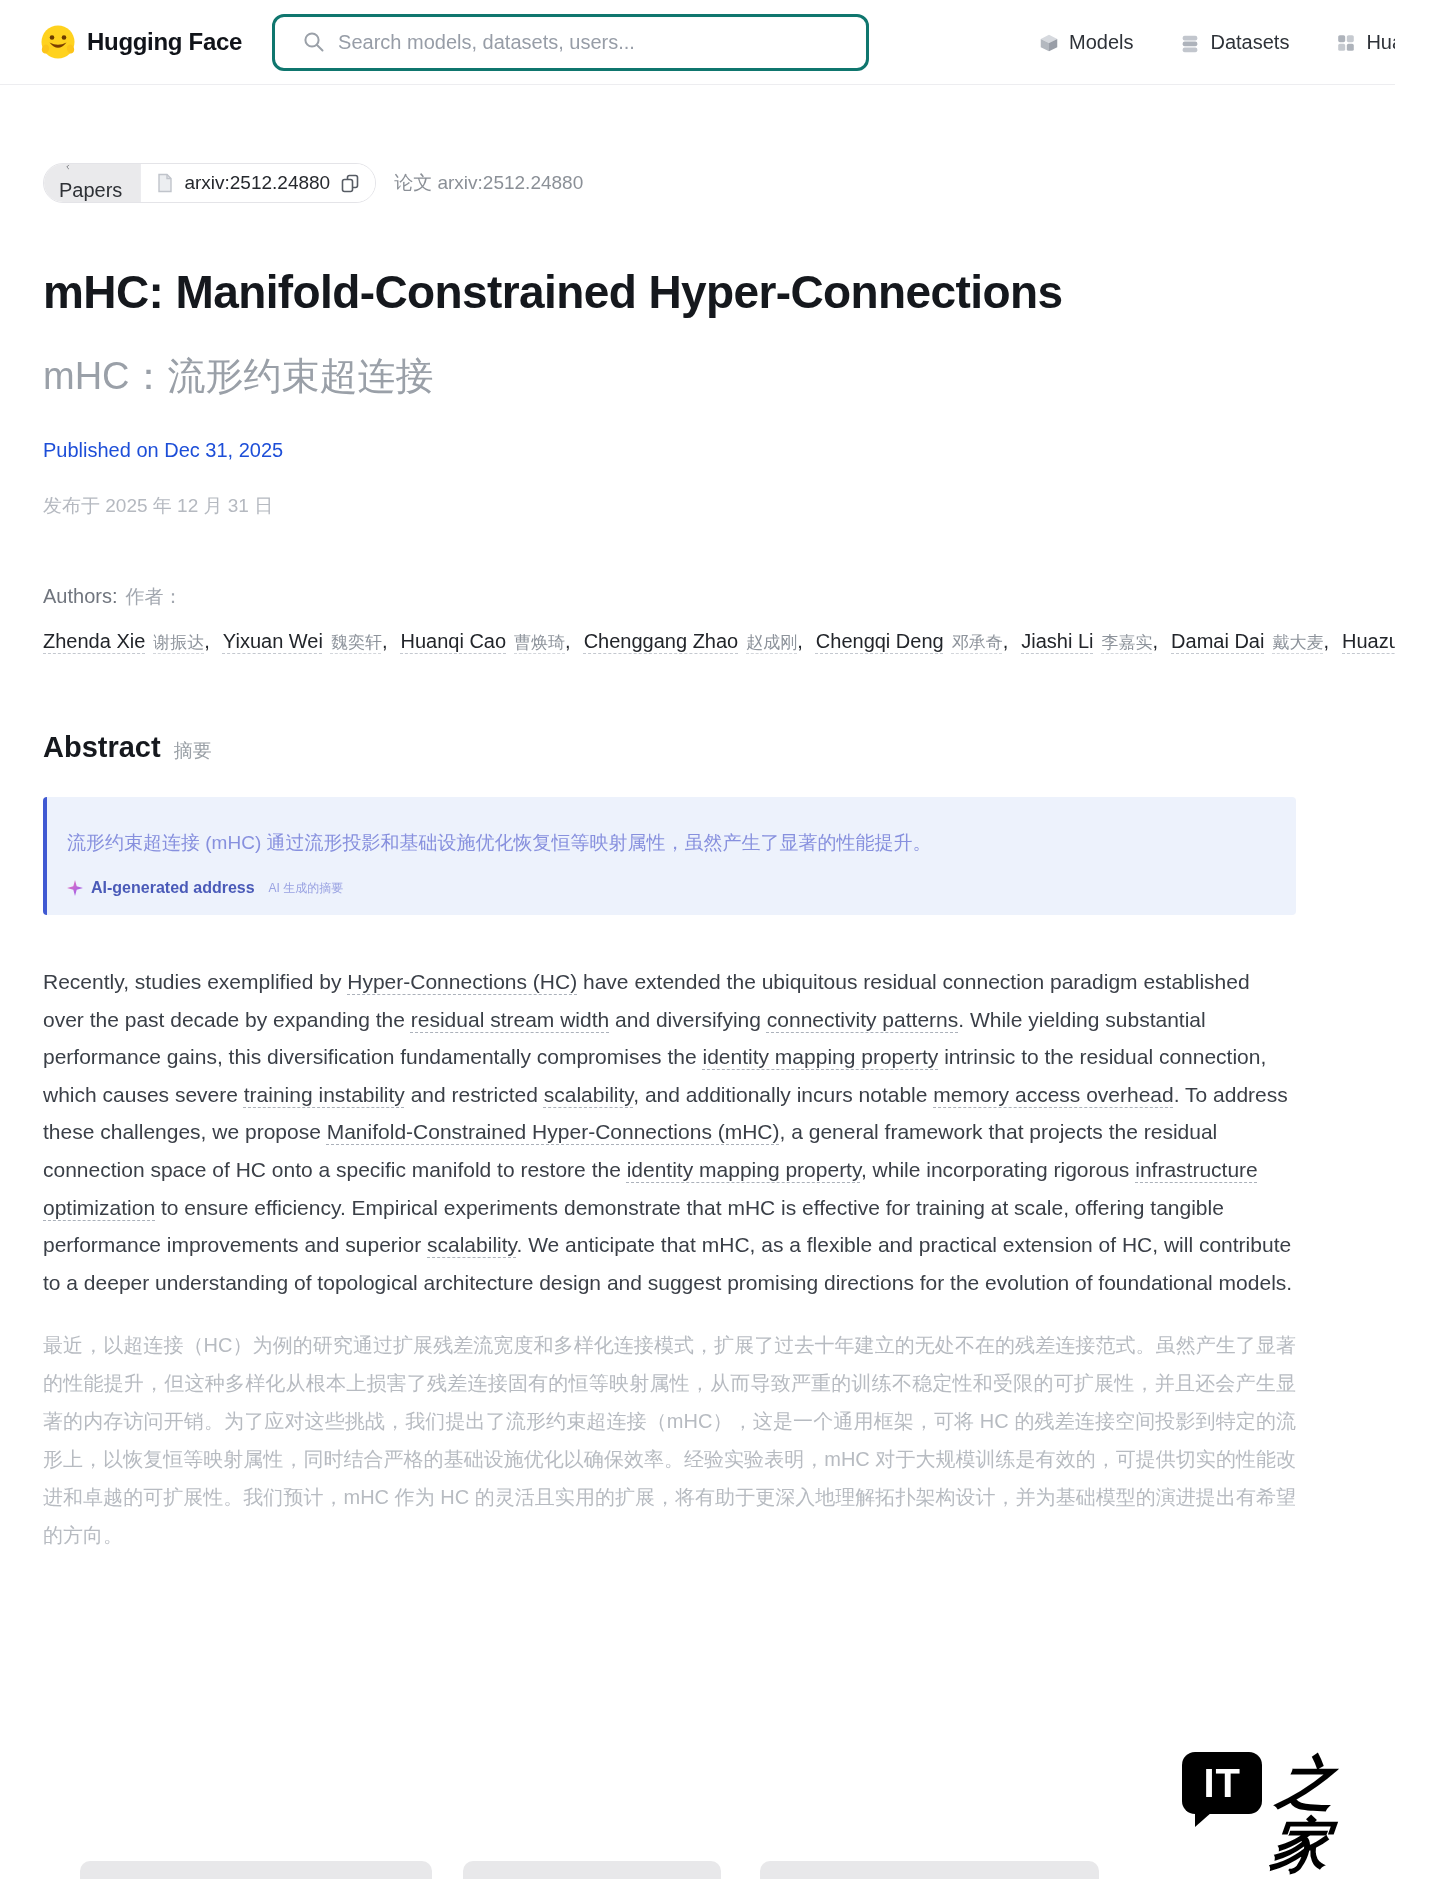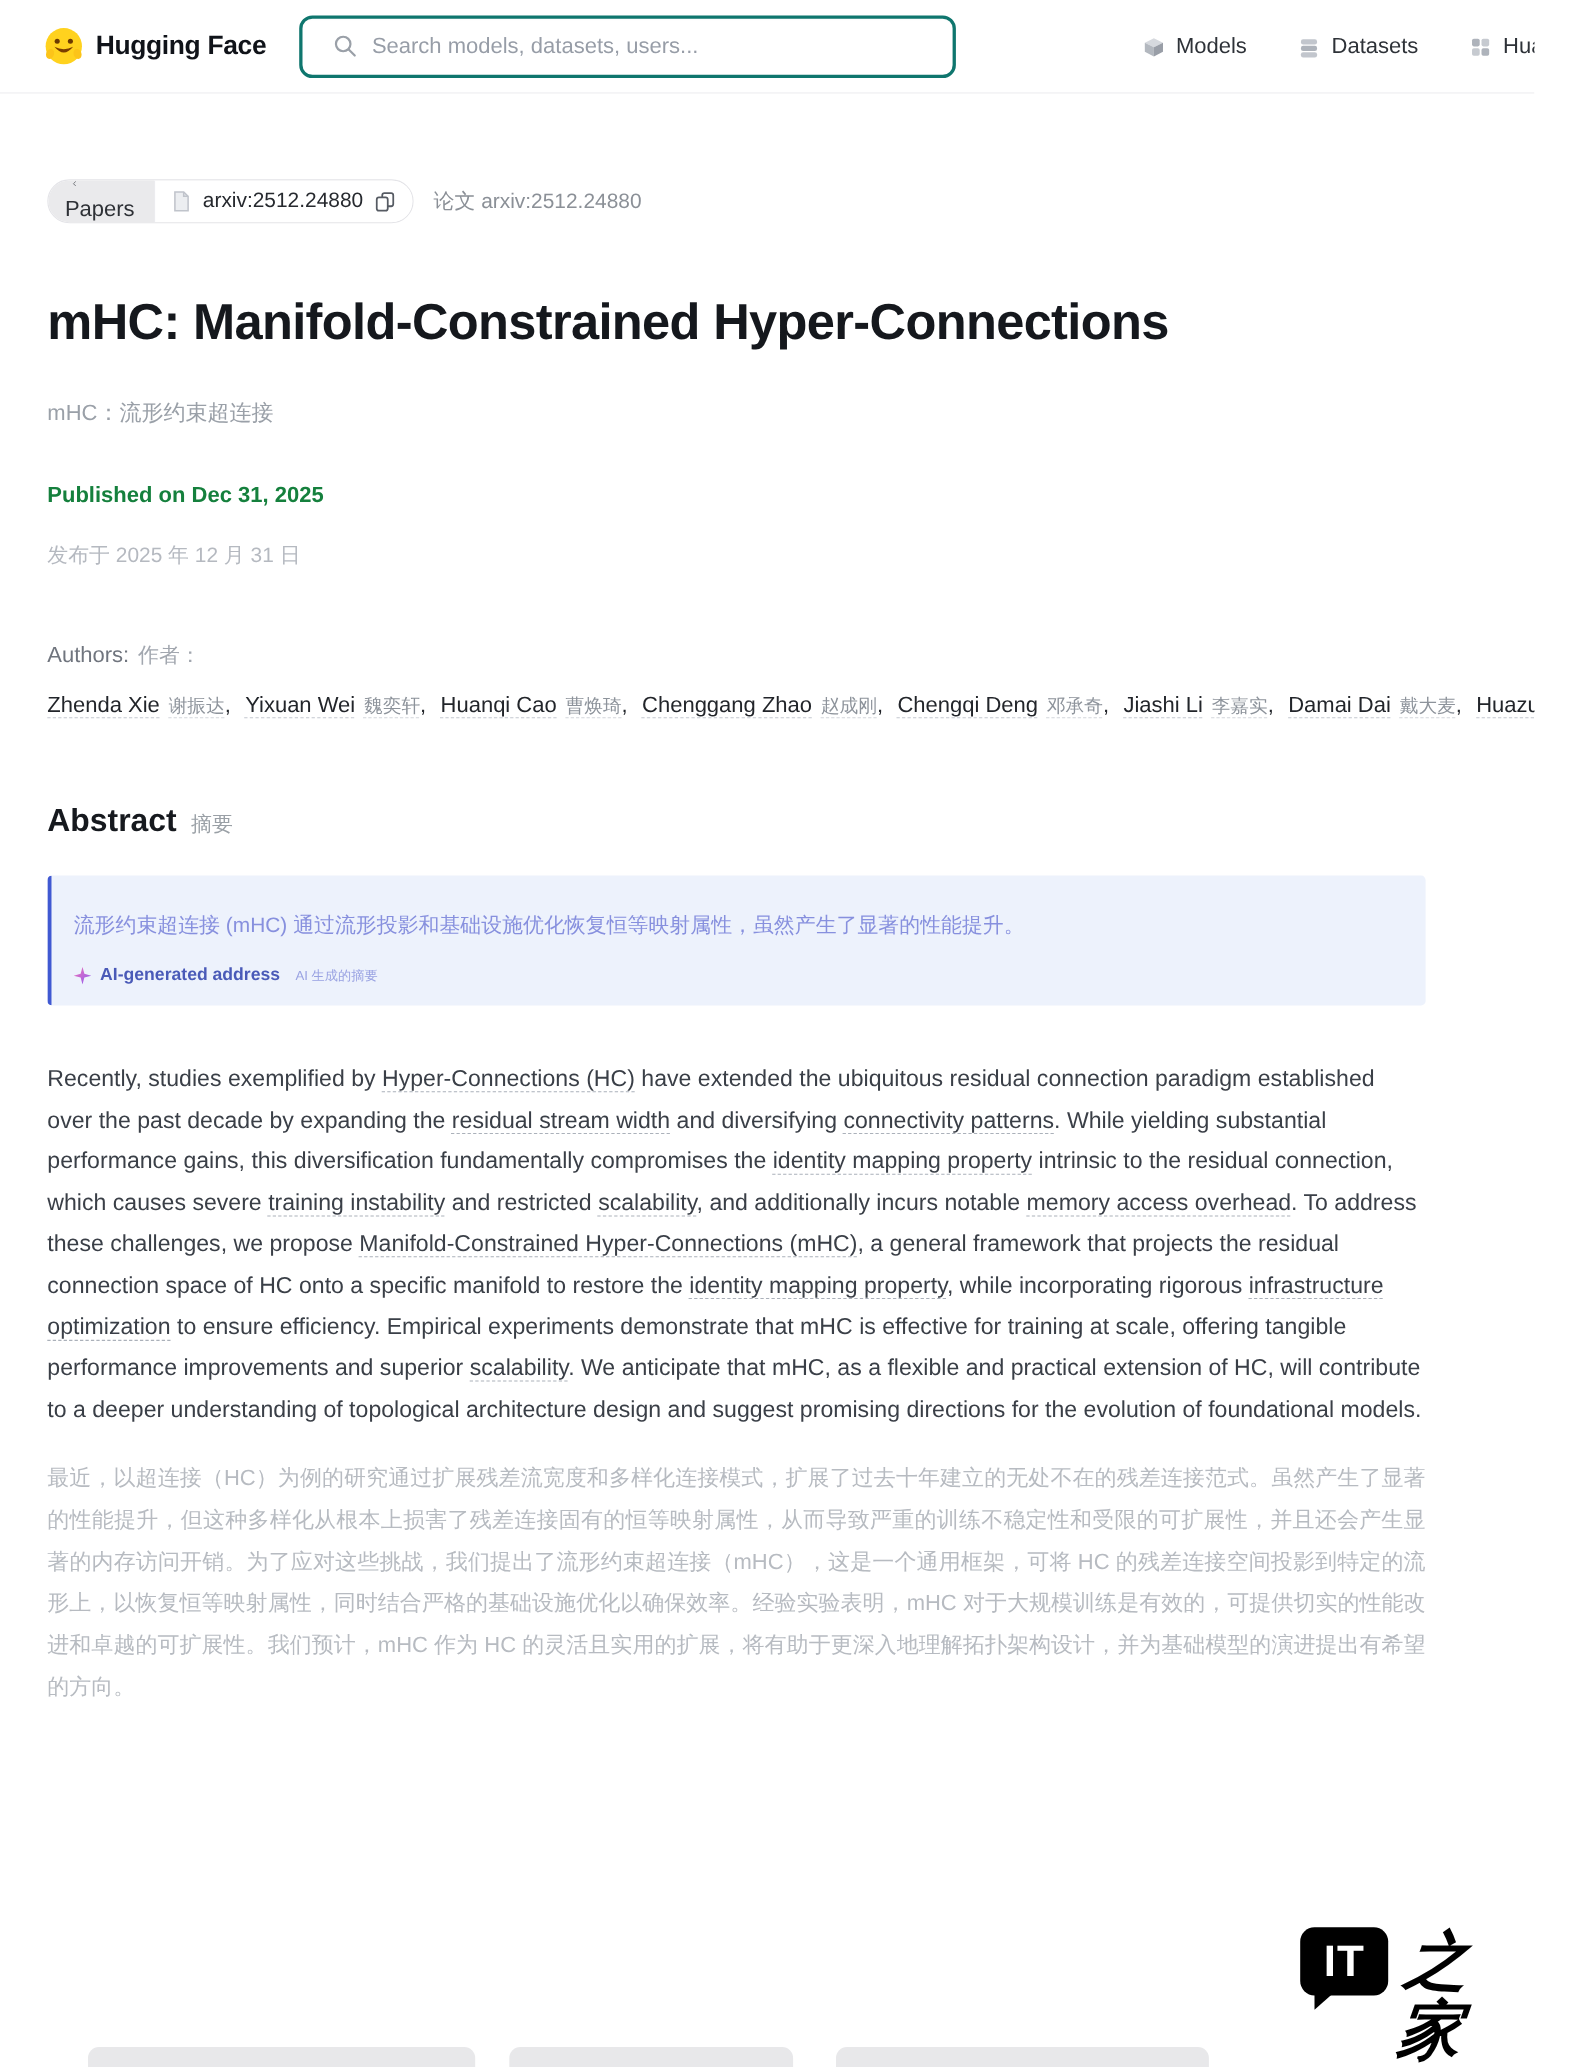--- a/index.html
+++ b/index.html
@@ -19,22 +19,22 @@
 
   
   .crumbrow { display:flex; align-items:center; gap:18px; margin:78px 0 0 43px; }
   .bc-pill { display:inline-flex; height:40px; border:1px solid #e4e4e8; border-radius:20px; overflow:hidden; background:#fff; }
   .bc-left { display:flex; gap:9px; padding:0 18px 0 15px; background:#eaeaec; color:#2e3136; font-size:20px; cursor:pointer;flex-direction:column; }
   .bc-right { display:flex; align-items:center; gap:10px; padding:0 15px; background:#fff; border-left:1px solid #ececef; font-size:19px; color:#26292e; cursor:pointer; }
   .bc-zh { color:#8b9097; font-size:19px; }
 
   
   .title { margin:63px 43px 0 43px; font-size:46px; line-height:52px; font-weight:700; color:#15181d; letter-spacing:-0.6px; }
-  .title-zh { margin:40px 43px 0 43px; font-size:20px; line-height:36px; font-weight:500; color:#9aa0a8; }
-  .published { margin:44px 43px 0 43px; font-size:20px; line-height:24px; color:#15803d;font-weight:bold; }
+  .title-zh { margin:40px 43px 0 43px; font-size:38px; line-height:36px; font-weight:500; color:#9aa0a8; }
+  .published { margin:44px 43px 0 43px; font-size:20px; line-height:24px; color:#1d4ed8; }
   .published-zh { margin:32px 43px 0 43px; font-size:19px; line-height:24px; color:#b5b9c0; }
 
   
   .authors { margin:56px 43px 0 43px; width:1330px; font-size:20px; line-height:44px; color:#24272c; }
   .a-label { color:#70757e; margin-right:8px; }
   .a-label-zh { color:#a2a7af; font-size:19px; margin-right:30px; }
   .author { margin-right:13px; white-space:nowrap; }
   .author-name { color:#22252a; text-decoration:underline dashed; text-decoration-color:#c4c8cf; text-decoration-thickness:1px; text-underline-offset:5px; cursor:pointer; }
   .author-zh { font-size:17px; color:#8d939b; margin-left:8px; text-decoration:underline dashed; text-decoration-color:#d3d6db; text-decoration-thickness:1px; text-underline-offset:5px; }
   .comma { color:#22252a; }

